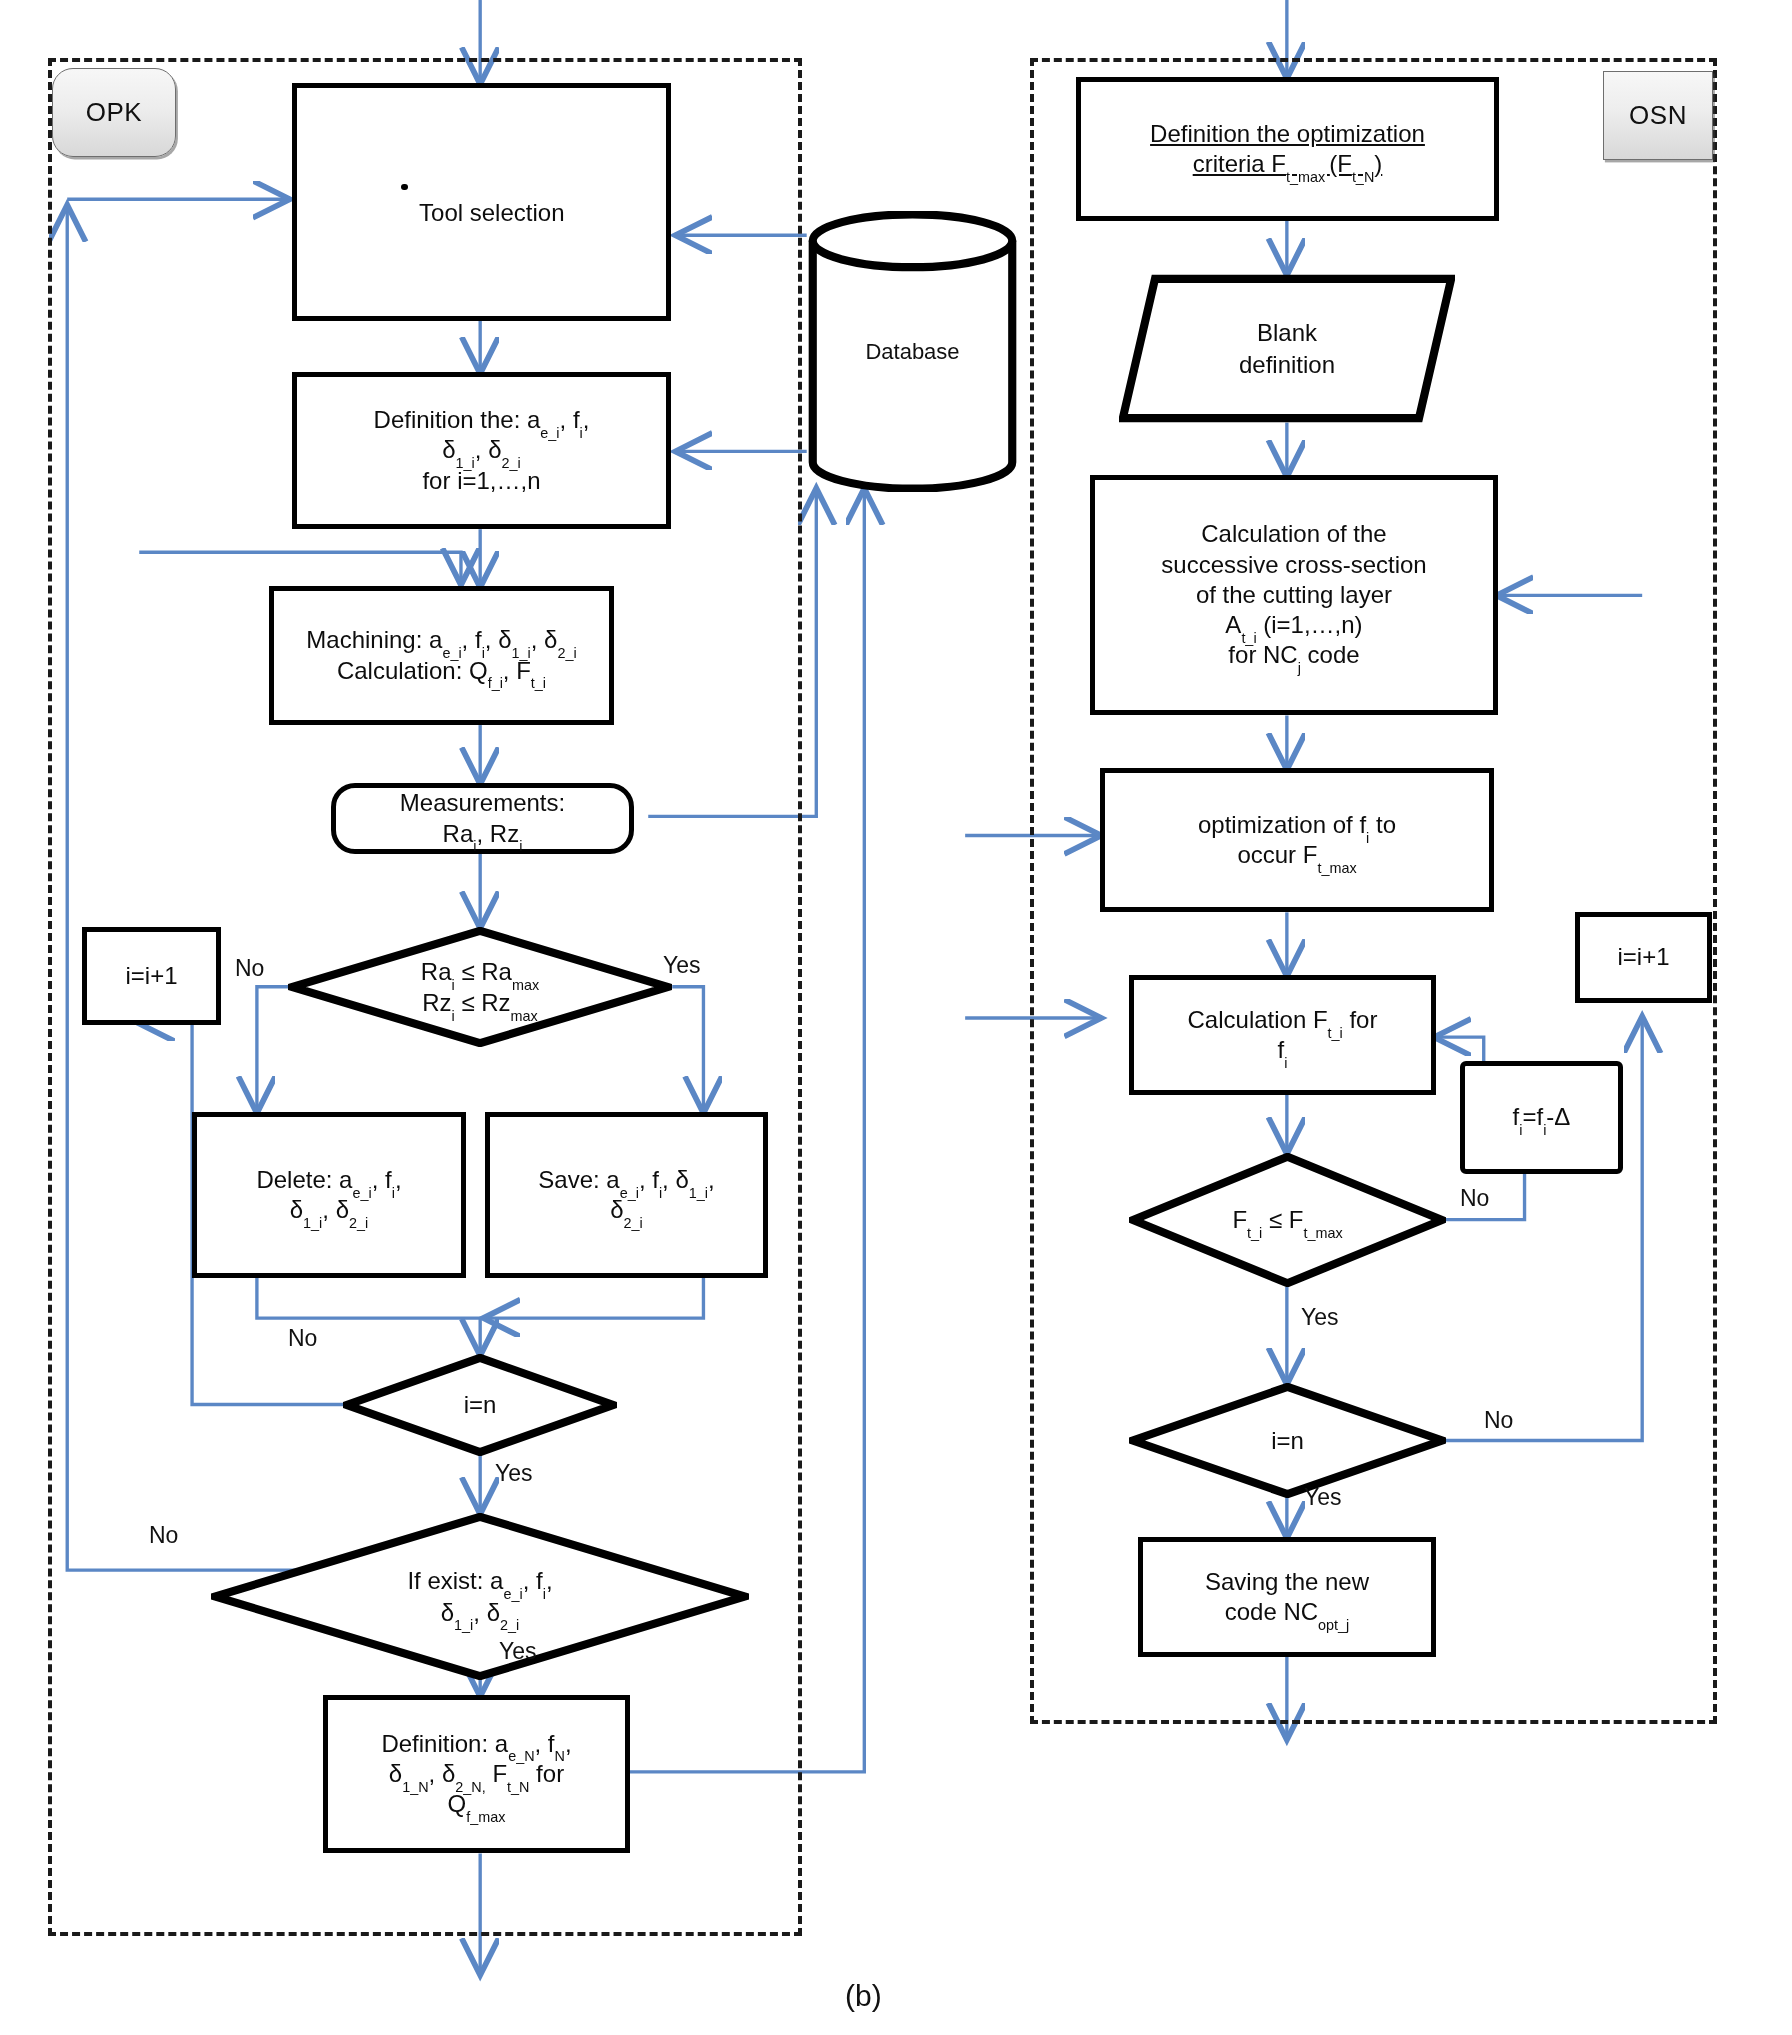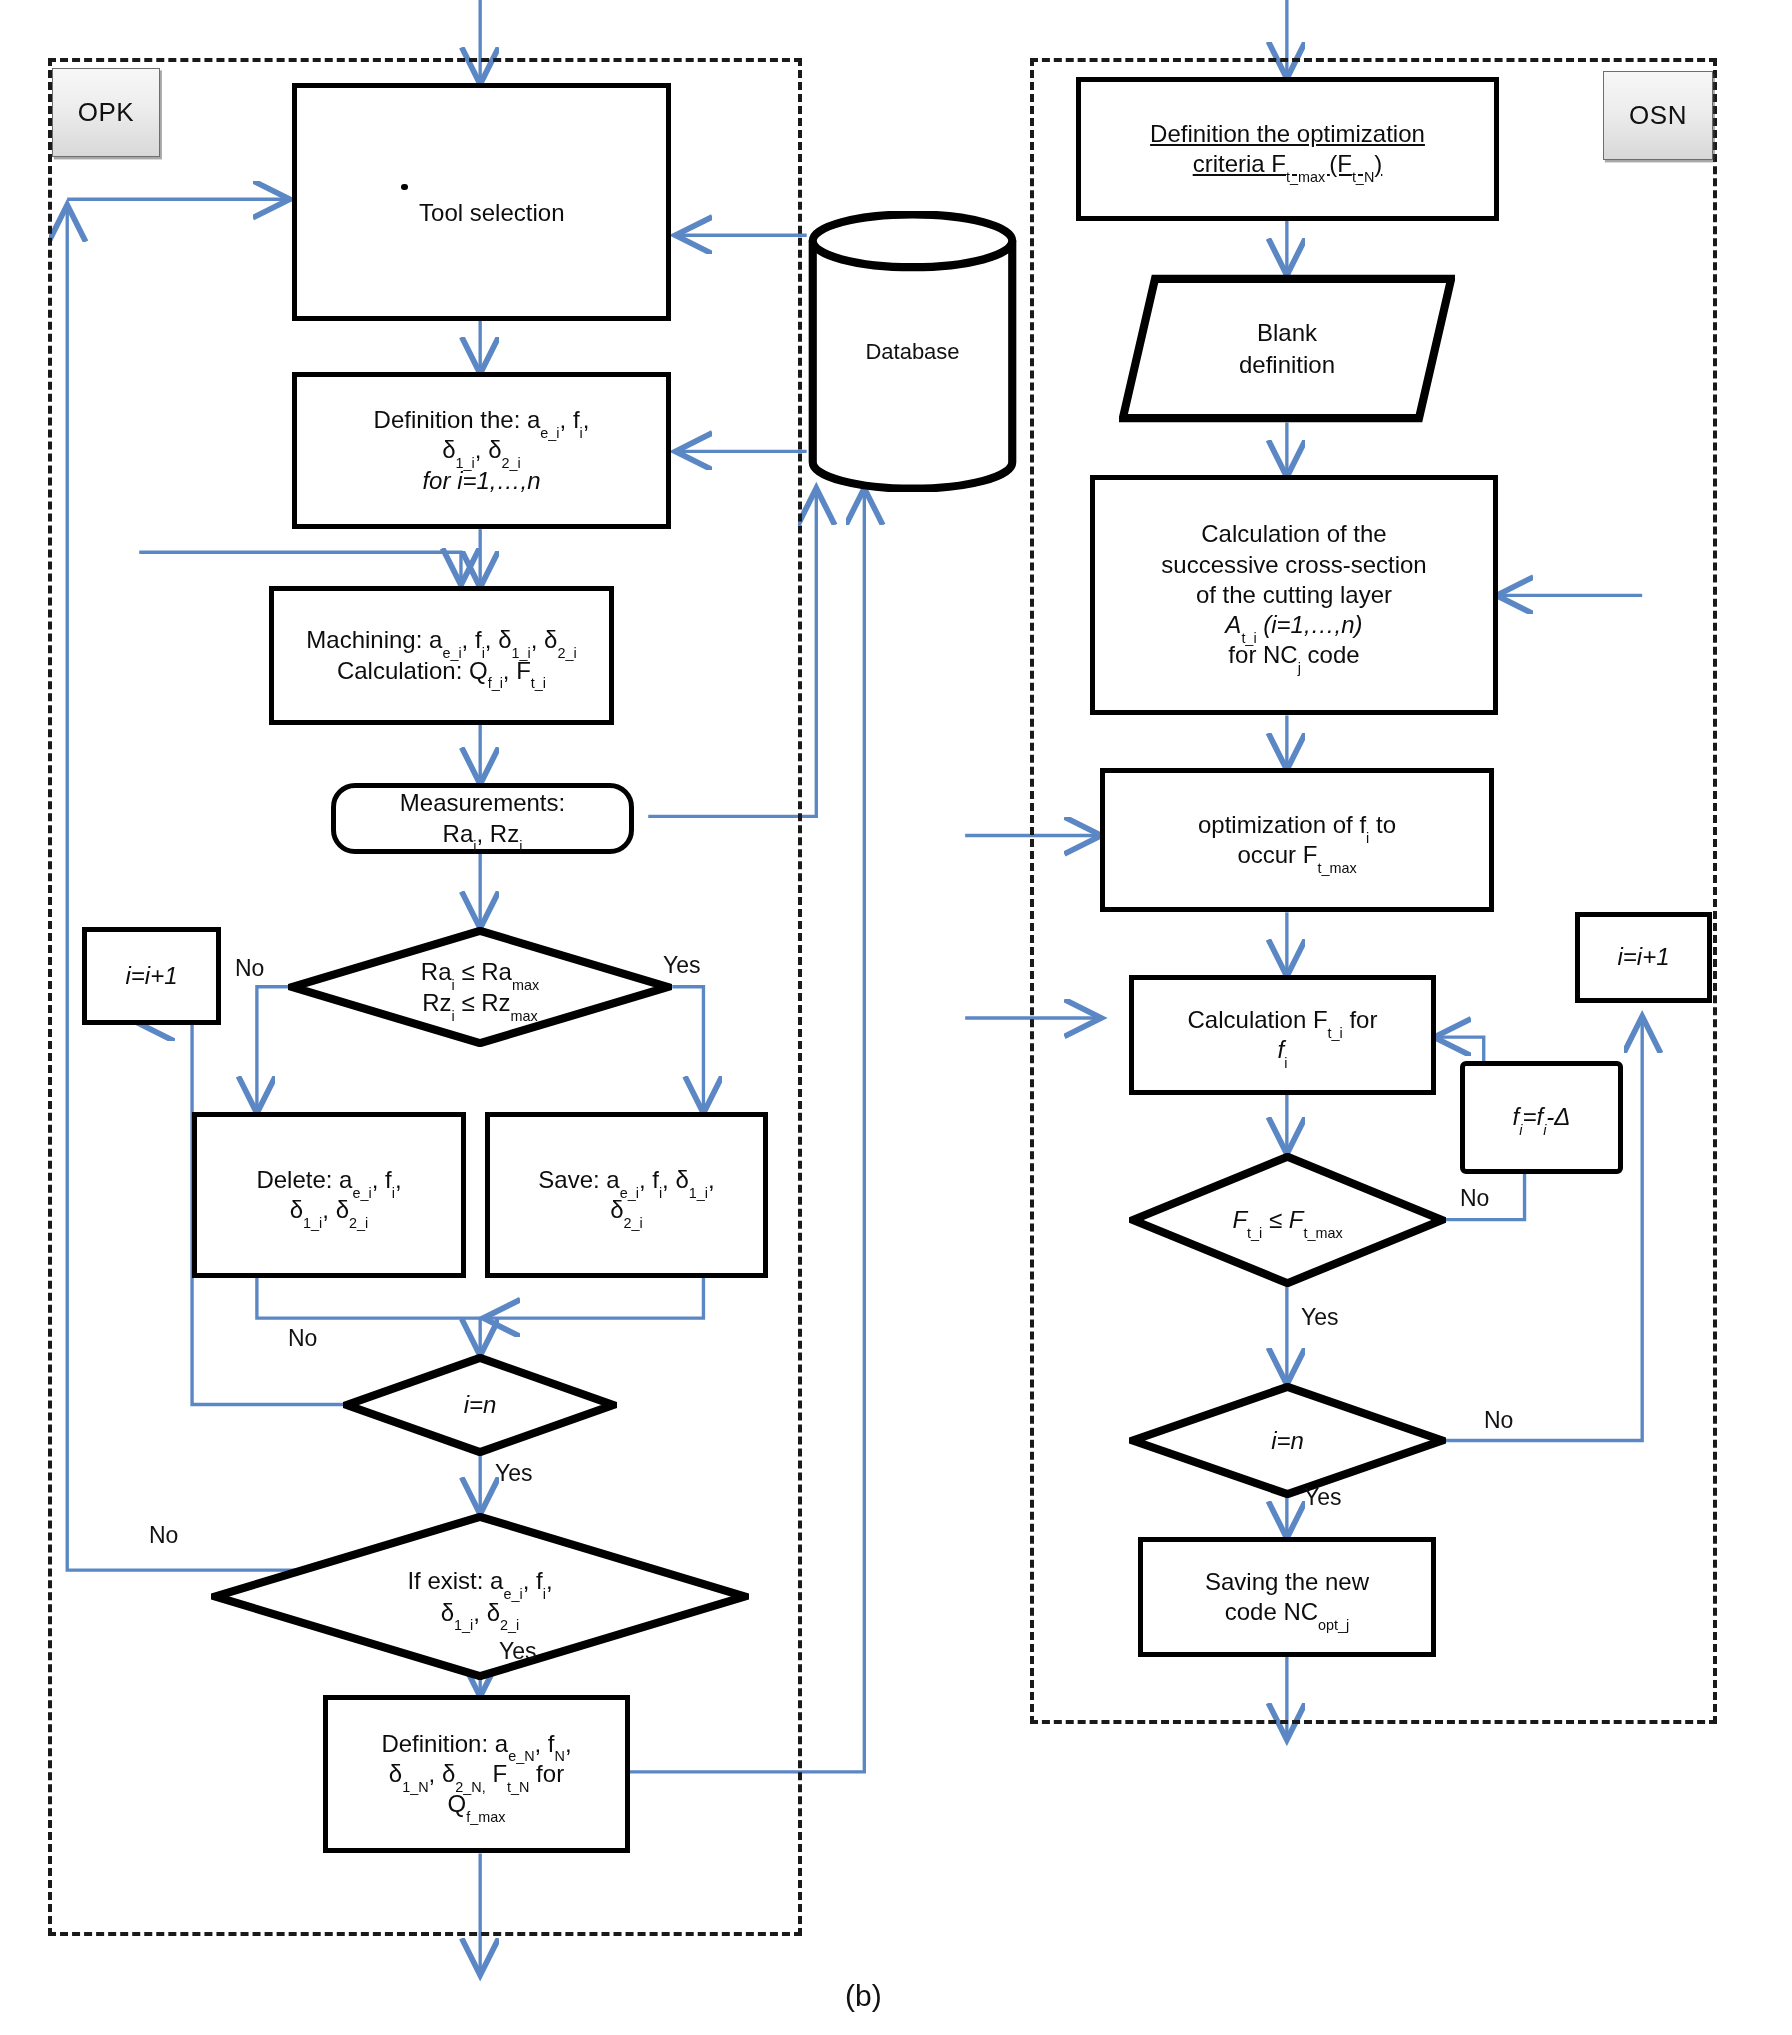--- a/index.html
+++ b/index.html
@@ -48,21 +48,21 @@
 
   
   .bullets{display:block;text-align:left;}
   .bullets .bl{display:flex;align-items:flex-start;margin:2.9px 0;}
   .bullets .bl .dot{flex:0 0 auto;margin:8.6px 11.5px 0 2.9px;width:6.2px;height:6.2px;border-radius:50%;background:#000;}
   .bullets .bl .bt{flex:1 1 auto;text-align:right;margin-top:23px;}
 
   
   .caption{position:absolute;font-size:30px;color:#111;}
   sub{font-size:.60em;line-height:0;position:relative;bottom:-.28em;}
-  .mi{font-style:italic;}
+  .mi{}
 </style>
 </head>
 <body>
 
 <div id="stage">
 
   <svg id="wires" viewBox="0 0 3732 4238">
     <defs>
       <marker id="ah" markerWidth="16" markerHeight="16" refX="10.5" refY="5.5" orient="auto" markerUnits="strokeWidth">
         <path d="M0,0 L11,5.5 L0,11" fill="none" stroke="#5b87c5" stroke-width="1.7"></path>
@@ -125,21 +125,21 @@
 
       <path d="M3090,2280 L3090,2160 L2990,2160"></path>
 
       <path d="M3010,3000 L3420,3000 L3420,2120"></path>
     </g>
   </svg>
 
   <div class="group" style="left:48px;top:58px;width:754px;height:1878px;"></div>
   <div class="group" style="left:1030px;top:58px;width:687px;height:1666px;"></div>
 
-  <div class="chip" style="left:52px;top:68px;width:108px;height:89px;">
+  <div class="chip" style="left:52px;top:68px;width:124px;height:89px;border-radius:21px;">
     <span>OPK</span>
   </div>
   <div class="chip" style="left:1603px;top:71px;width:110px;height:89px;">
     <span>OSN</span>
   </div>
 
   <div class="node" style="left:292px;top:83px;width:379px;height:238px;">
     <span class="bullets">
       <span class="bl">
           <span class="dot"></span>

